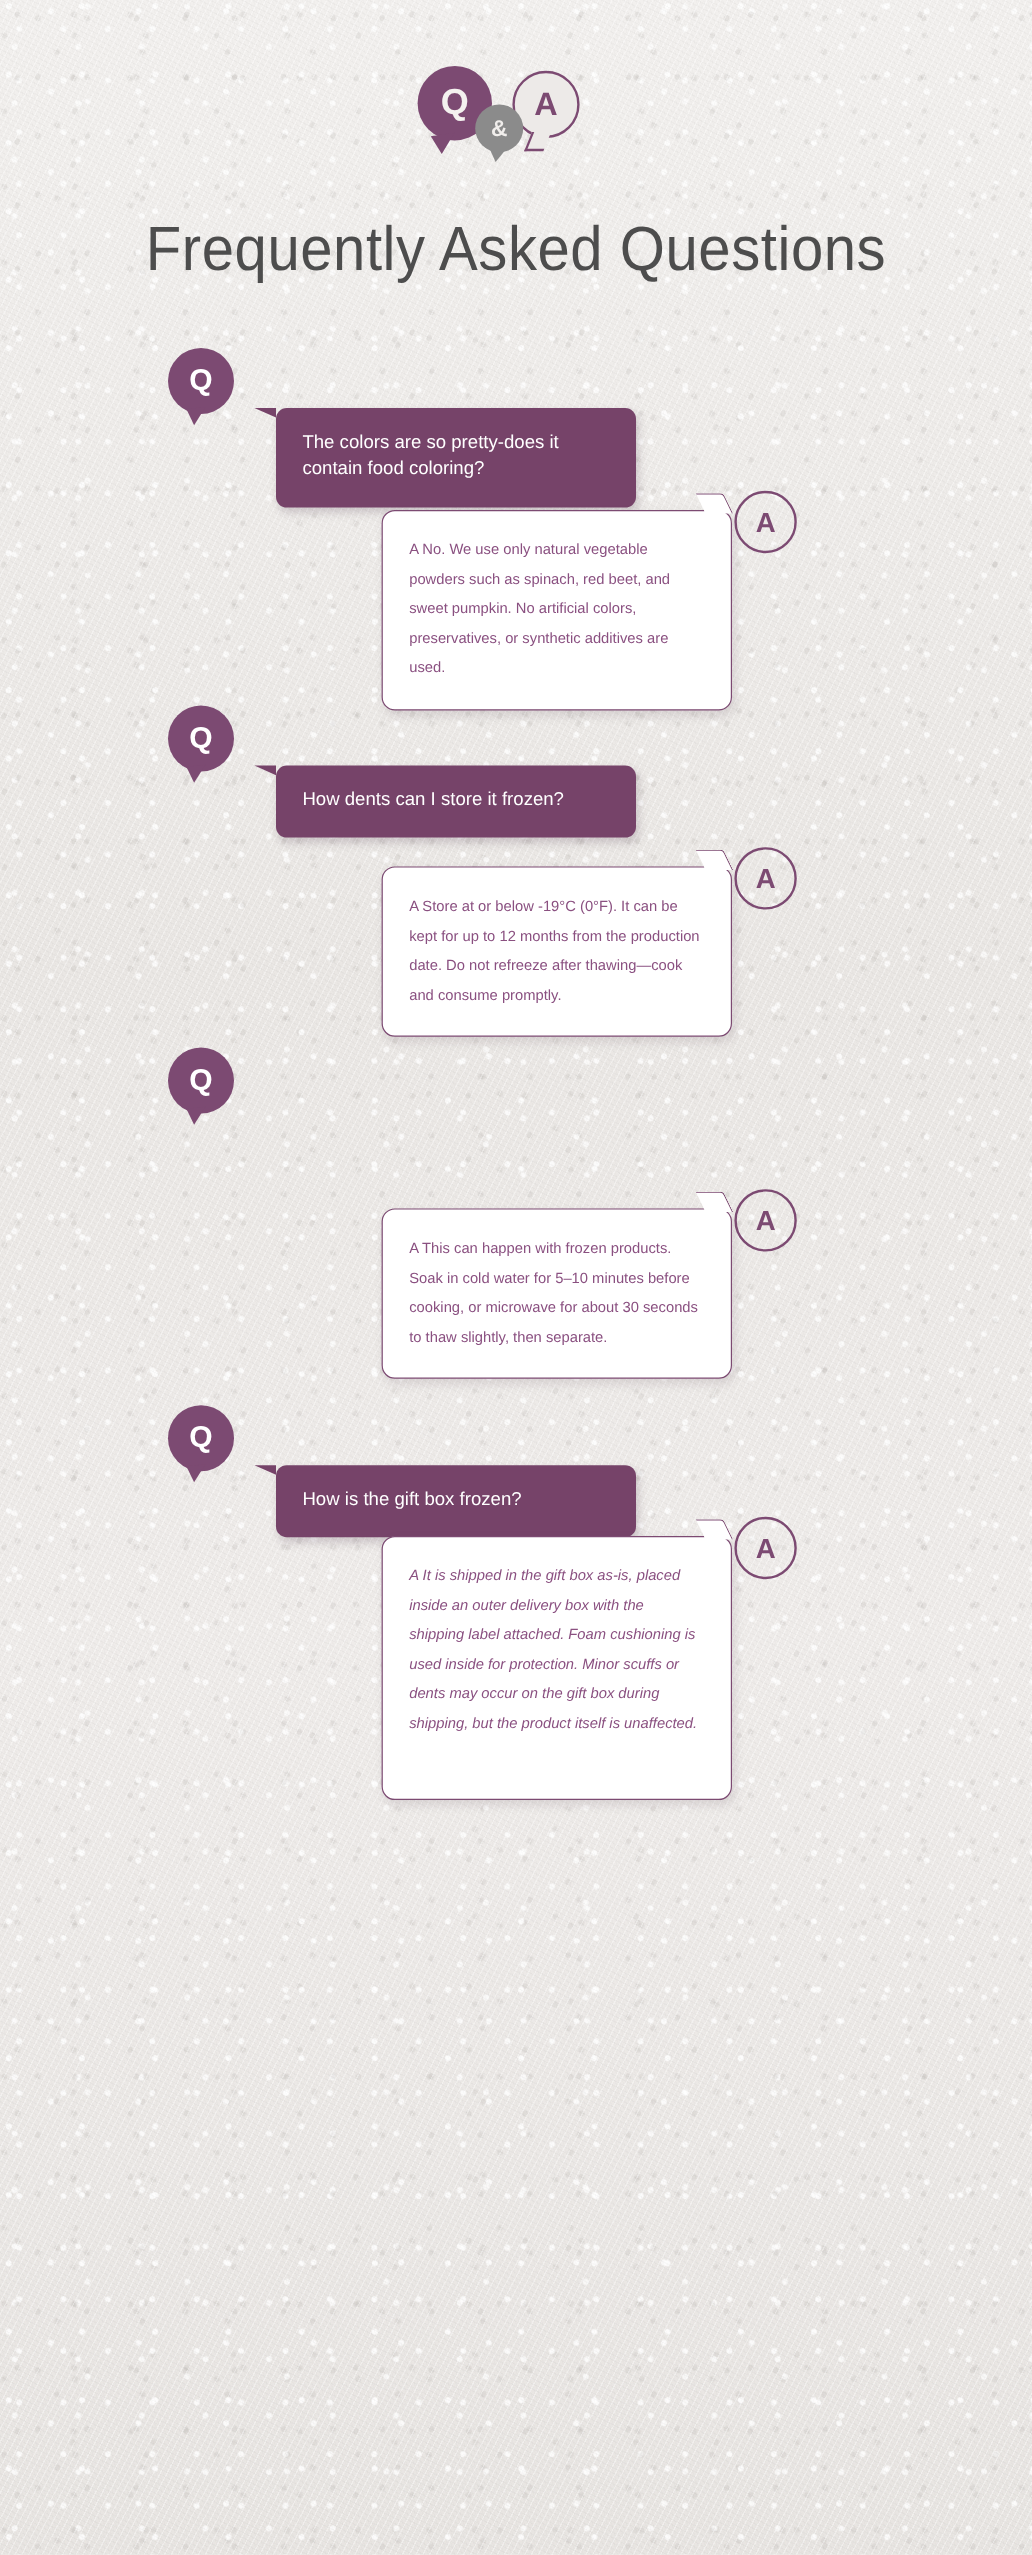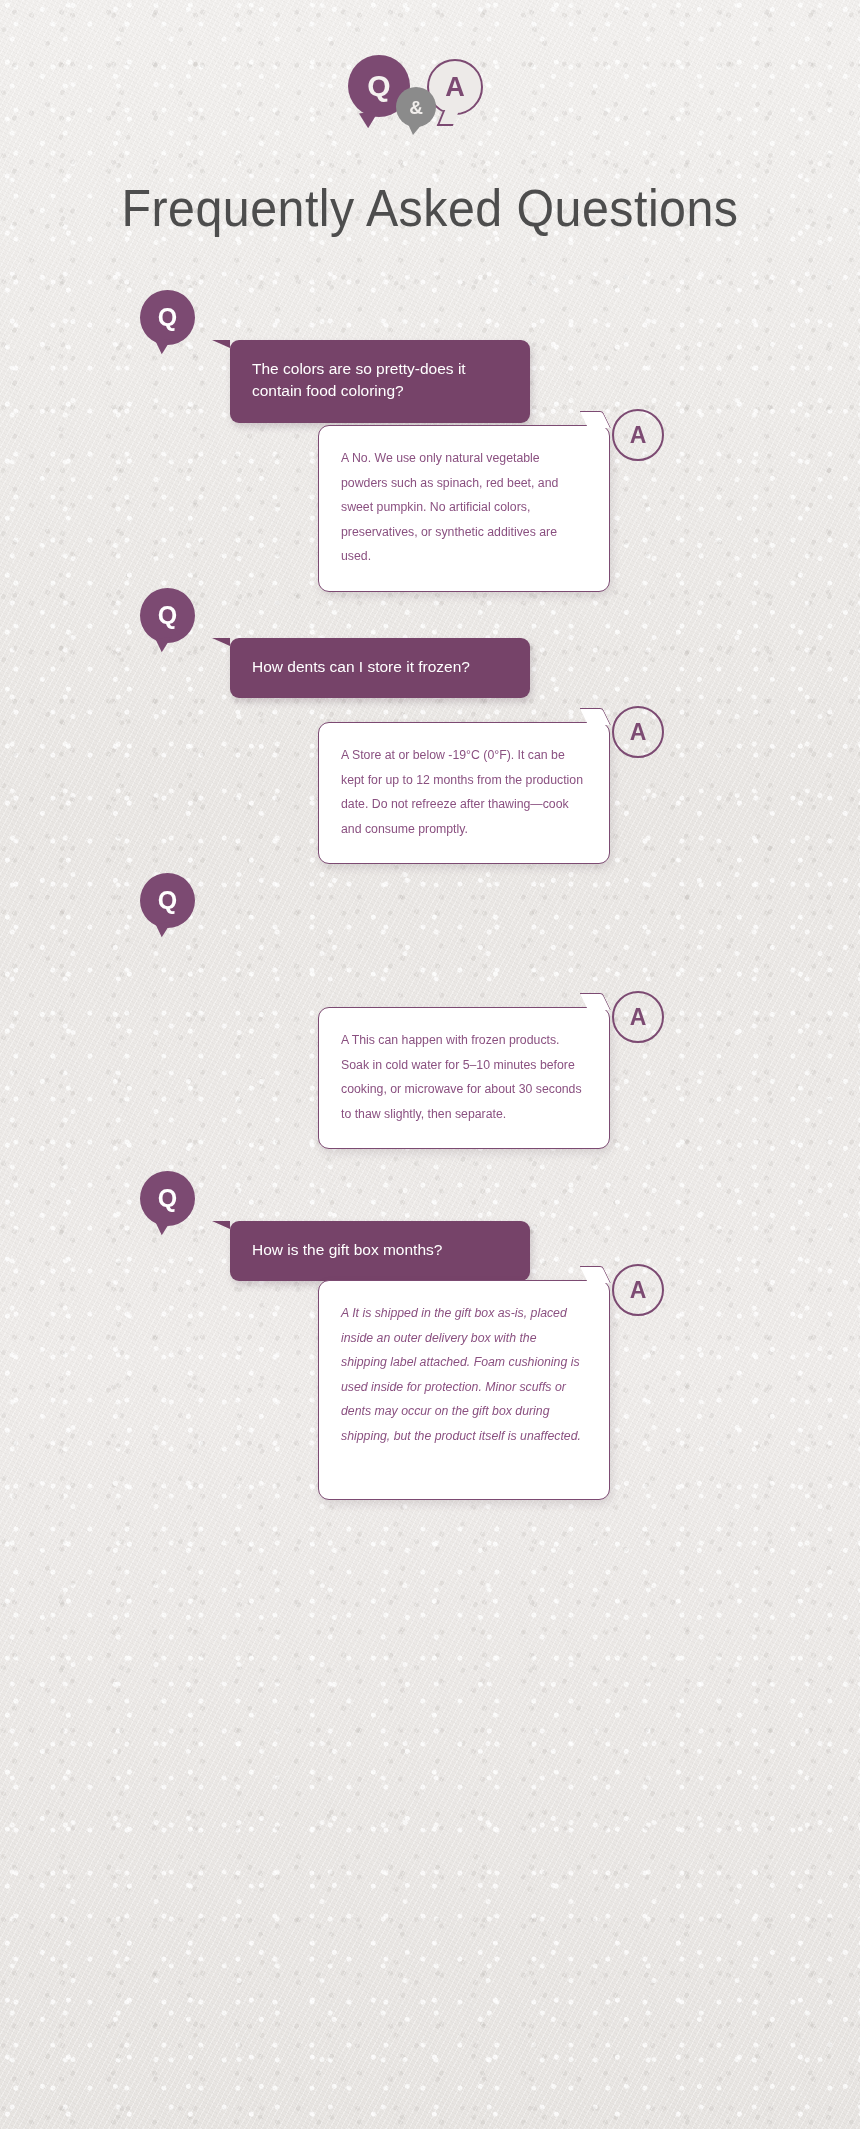--- a/index.html
+++ b/index.html
@@ -340,21 +340,21 @@
       <div class="a-box" style="top:142px;">
         <span>A This can happen with frozen products. Soak in cold water for 5–10 minutes before cooking, or microwave for about 30 seconds to thaw slightly, then separate.</span>
       </div>
     </div>
 
     <div class="faq-item" style="height:360px;">
       <div class="q-badge">
         <span>Q</span>
       </div>
       <div class="q-bubble" style="top:36px;">
-        <span>How is the gift box months?</span>
+        <span>How is the gift box frozen?</span>
       </div>
       <div class="a-badge" style="top:101px;">
         <span>A</span>
       </div>
       <div class="a-box" style="top:117px; min-height:220px;font-style:italic;">
         <span>A It is shipped in the gift box as-is, placed inside an outer delivery box with the shipping label attached. Foam cushioning is used inside for protection. Minor scuffs or dents may occur on the gift box during shipping, but the product itself is unaffected.</span>
       </div>
     </div>
 
   </div>

